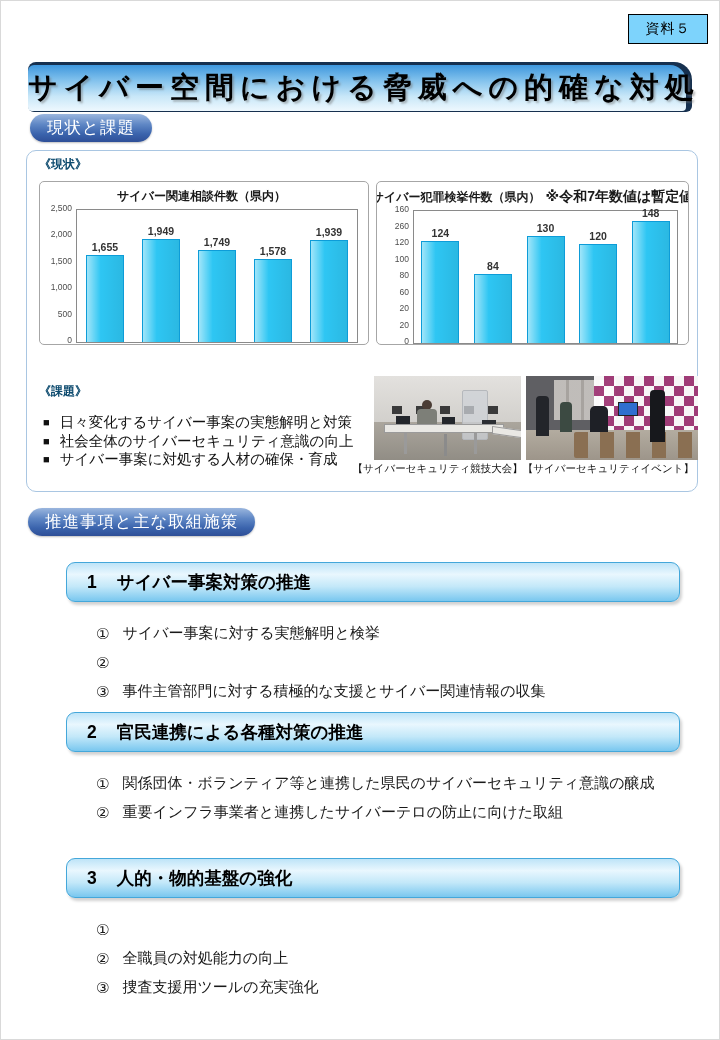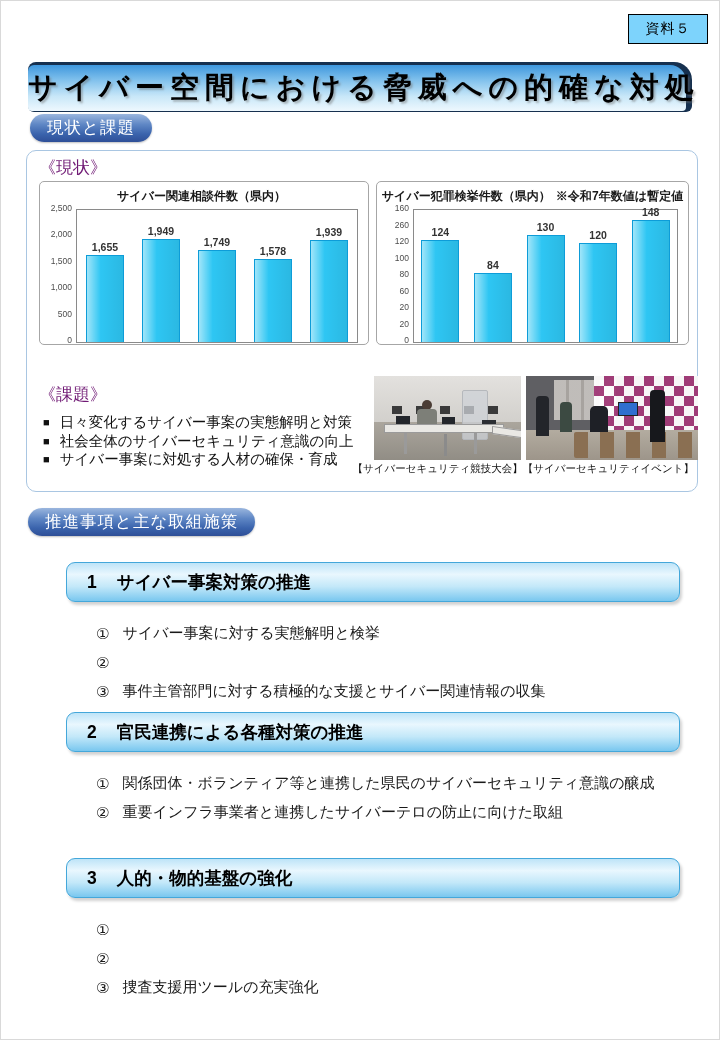--- a/index.html
+++ b/index.html
@@ -32,34 +32,34 @@
     background:linear-gradient(180deg,#9AB6DE 0%,#5E86C4 38%,#3A63AC 72%,#2E4F97 100%);
     box-shadow:0 1px 2px rgba(0,0,0,.25);
   }
   #badge-status{left:30px;top:114px;}
   #badge-initiatives{left:28px;top:508px;}
   
   #genjo-box{
     position:absolute;left:26px;top:150px;width:672px;height:342px;
     border:1.5px solid #A9C6E2;border-radius:10px;background:#fff;box-sizing:border-box;
   }
-  .section-h{position:absolute;font-size:17px;font-weight:normal;color:#701a75;white-space:nowrap;}
+  .section-h{position:absolute;font-size:12px;font-weight:bold;color:#0c4a6e;white-space:nowrap;}
   #genjo-heading{left:12px;top:5px;}
   #kadai-heading{left:12px;top:232px;}
   
   #charts-row{position:absolute;left:12px;top:30px;right:10px;height:164px;display:flex;gap:7px;}
   .chart-box{
     border:1px solid #A6A6A6;border-radius:5px;background:#fff;box-sizing:border-box;
     overflow:hidden;flex:none;
   }
   #chart-0{width:330px;}
   #chart-1{width:313px;}
   .chart-title-row{display:flex;justify-content:center;align-items:baseline;gap:5px;padding:6px 0 2px;}
   .chart-title{font-size:12px;font-weight:bold;color:#1a1a1a;white-space:nowrap;}
-  .chart-note{font-size:12px;font-weight:bold;color:#1a1a1a;white-space:nowrap;font-family:Liberation Mono, monospace;}
+  .chart-note{font-size:14px;font-weight:bold;color:#1a1a1a;white-space:nowrap;}
   .chart-body{display:flex;align-items:flex-start;padding:2px 10px 0 6px;}
   .yaxis{width:30px;height:132px;position:relative;flex:none;}
   .ytick{position:absolute;right:4px;font-size:8.5px;color:#4d4d4d;line-height:10px;white-space:nowrap;}
   .plot-col{flex:1;min-width:0;}
   .plot{height:132px;border:1px solid #8a8a8a;position:relative;background:#fff;box-sizing:content-box;}
   .bar{
     position:absolute;bottom:0;width:38px;border-style:solid;border-width:1.5px 1.5px 0 1.5px;box-sizing:border-box;
     background-image:linear-gradient(90deg,rgba(255,255,255,.55),rgba(255,255,255,0) 38%,rgba(0,0,0,.07));
   }
   .vlabel{position:absolute;width:56px;text-align:center;font-size:10.5px;font-weight:600;color:#333;}
@@ -305,19 +305,20 @@
   <div class="m-header">
     <span class="m-no">3</span>
     <span class="m-title">人的・物的基盤の強化</span>
   </div>
   <div class="m-items">
       <div class="m-item">
         <span class="m-num">①</span>
       </div>
       <div class="m-item">
         <span class="m-num">②</span>
+        <span class="m-text">全職員の対処能力の向上</span>
       </div>
       <div class="m-item">
         <span class="m-num">③</span>
         <span class="m-text">捜査支援用ツールの充実強化</span>
       </div>
     </div>
 </div>
 
 </body></html>

